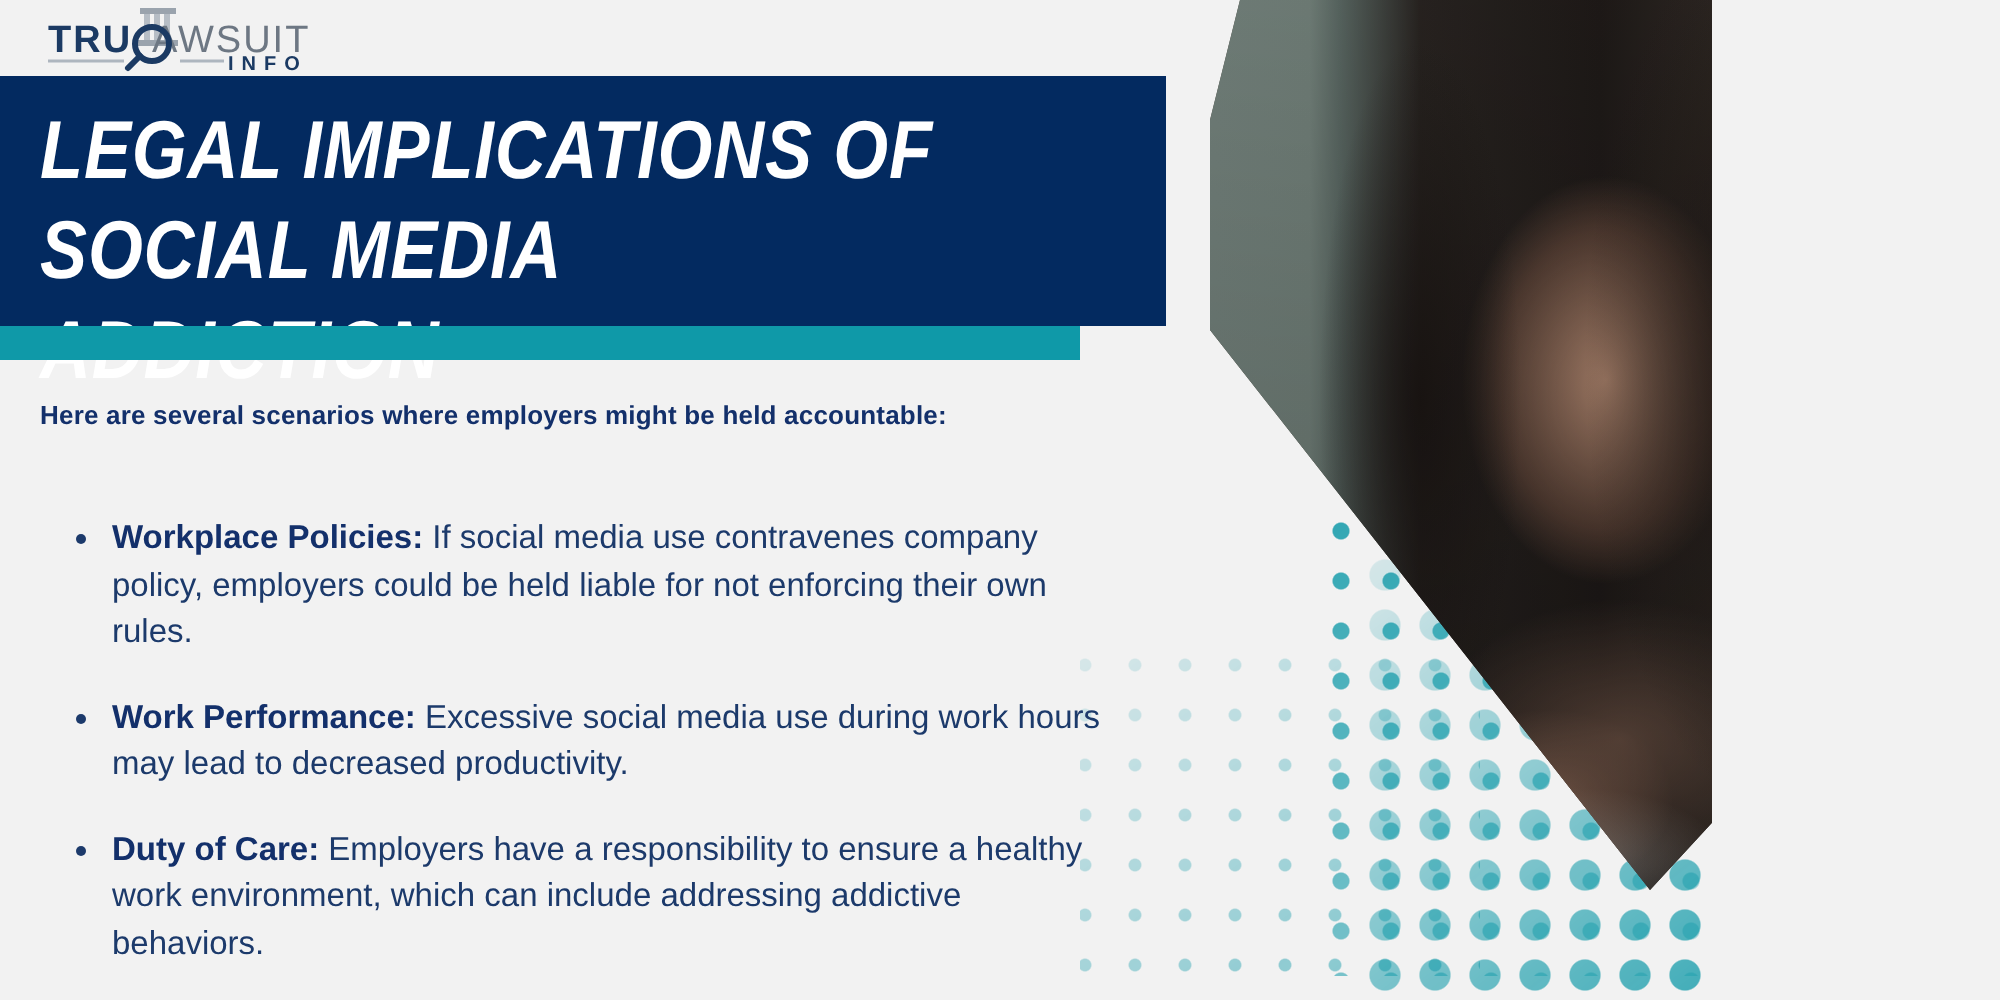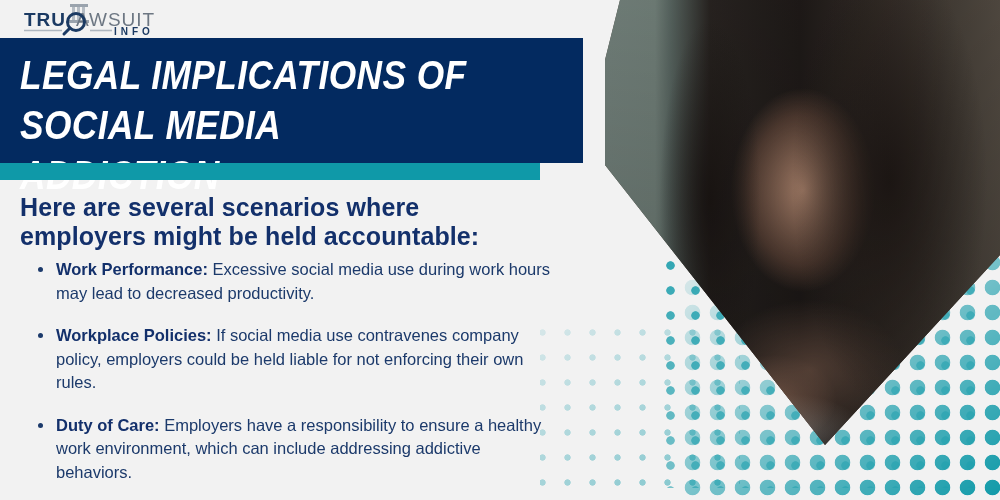--- a/index.html
+++ b/index.html
@@ -8,21 +8,21 @@
   }
   body {
     width: 1000px;
     height: 500px;
     overflow: hidden;
     background: #f2f2f2;
     font-family: "Liberation Sans", sans-serif;
   }
   .infographic {
     position: relative;
-    width: 1000px;
+    width: 856px;
     height: 500px;
     background: #f2f2f2;
     overflow: hidden;
   }
 
   
   .art-zone {
     position: absolute;
     left: 540px;
     top: 0;
@@ -142,21 +142,21 @@
     width: 540px;
     height: 17px;
     background: #0f99a8;
   }
   .subhead {
     position: absolute;
     left: 20px;
     top: 193px;
     width: 470px;
     color: #13306b;
-    font-size: 25px;
+    font-size: 13px;
     font-weight: bold;
     line-height: 29px;
     letter-spacing: 0.1px;
   }
   .bullets {
     position: absolute;
     left: 30px;
     top: 258px;
     width: 530px;
     margin: 0;
@@ -228,23 +228,23 @@
   <div class="title-block">
     <div class="title-text">LEGAL IMPLICATIONS OF
 SOCIAL MEDIA ADDICTION</div>
   </div>
   <div class="teal-bar"></div>
 
   <div class="subhead">Here are several scenarios where employers might be held accountable:</div>
 
   <ul class="bullets">
     <li class="bullet">
-      <b>Work Performance:</b><span> Excessive social media use during work hours may lead to decreased productivity.</span>
+      <b>Workplace Policies:</b><span> If social media use contravenes company policy, employers could be held liable for not enforcing their own rules.</span>
     </li>
     <li class="bullet">
-      <b>Workplace Policies:</b><span> If social media use contravenes company policy, employers could be held liable for not enforcing their own rules.</span>
+      <b>Work Performance:</b><span> Excessive social media use during work hours may lead to decreased productivity.</span>
     </li>
     <li class="bullet">
       <b>Duty of Care:</b><span> Employers have a responsibility to ensure a healthy work environment, which can include addressing addictive behaviors.</span>
     </li>
   </ul>
 
 </div>
 
 </body></html>

